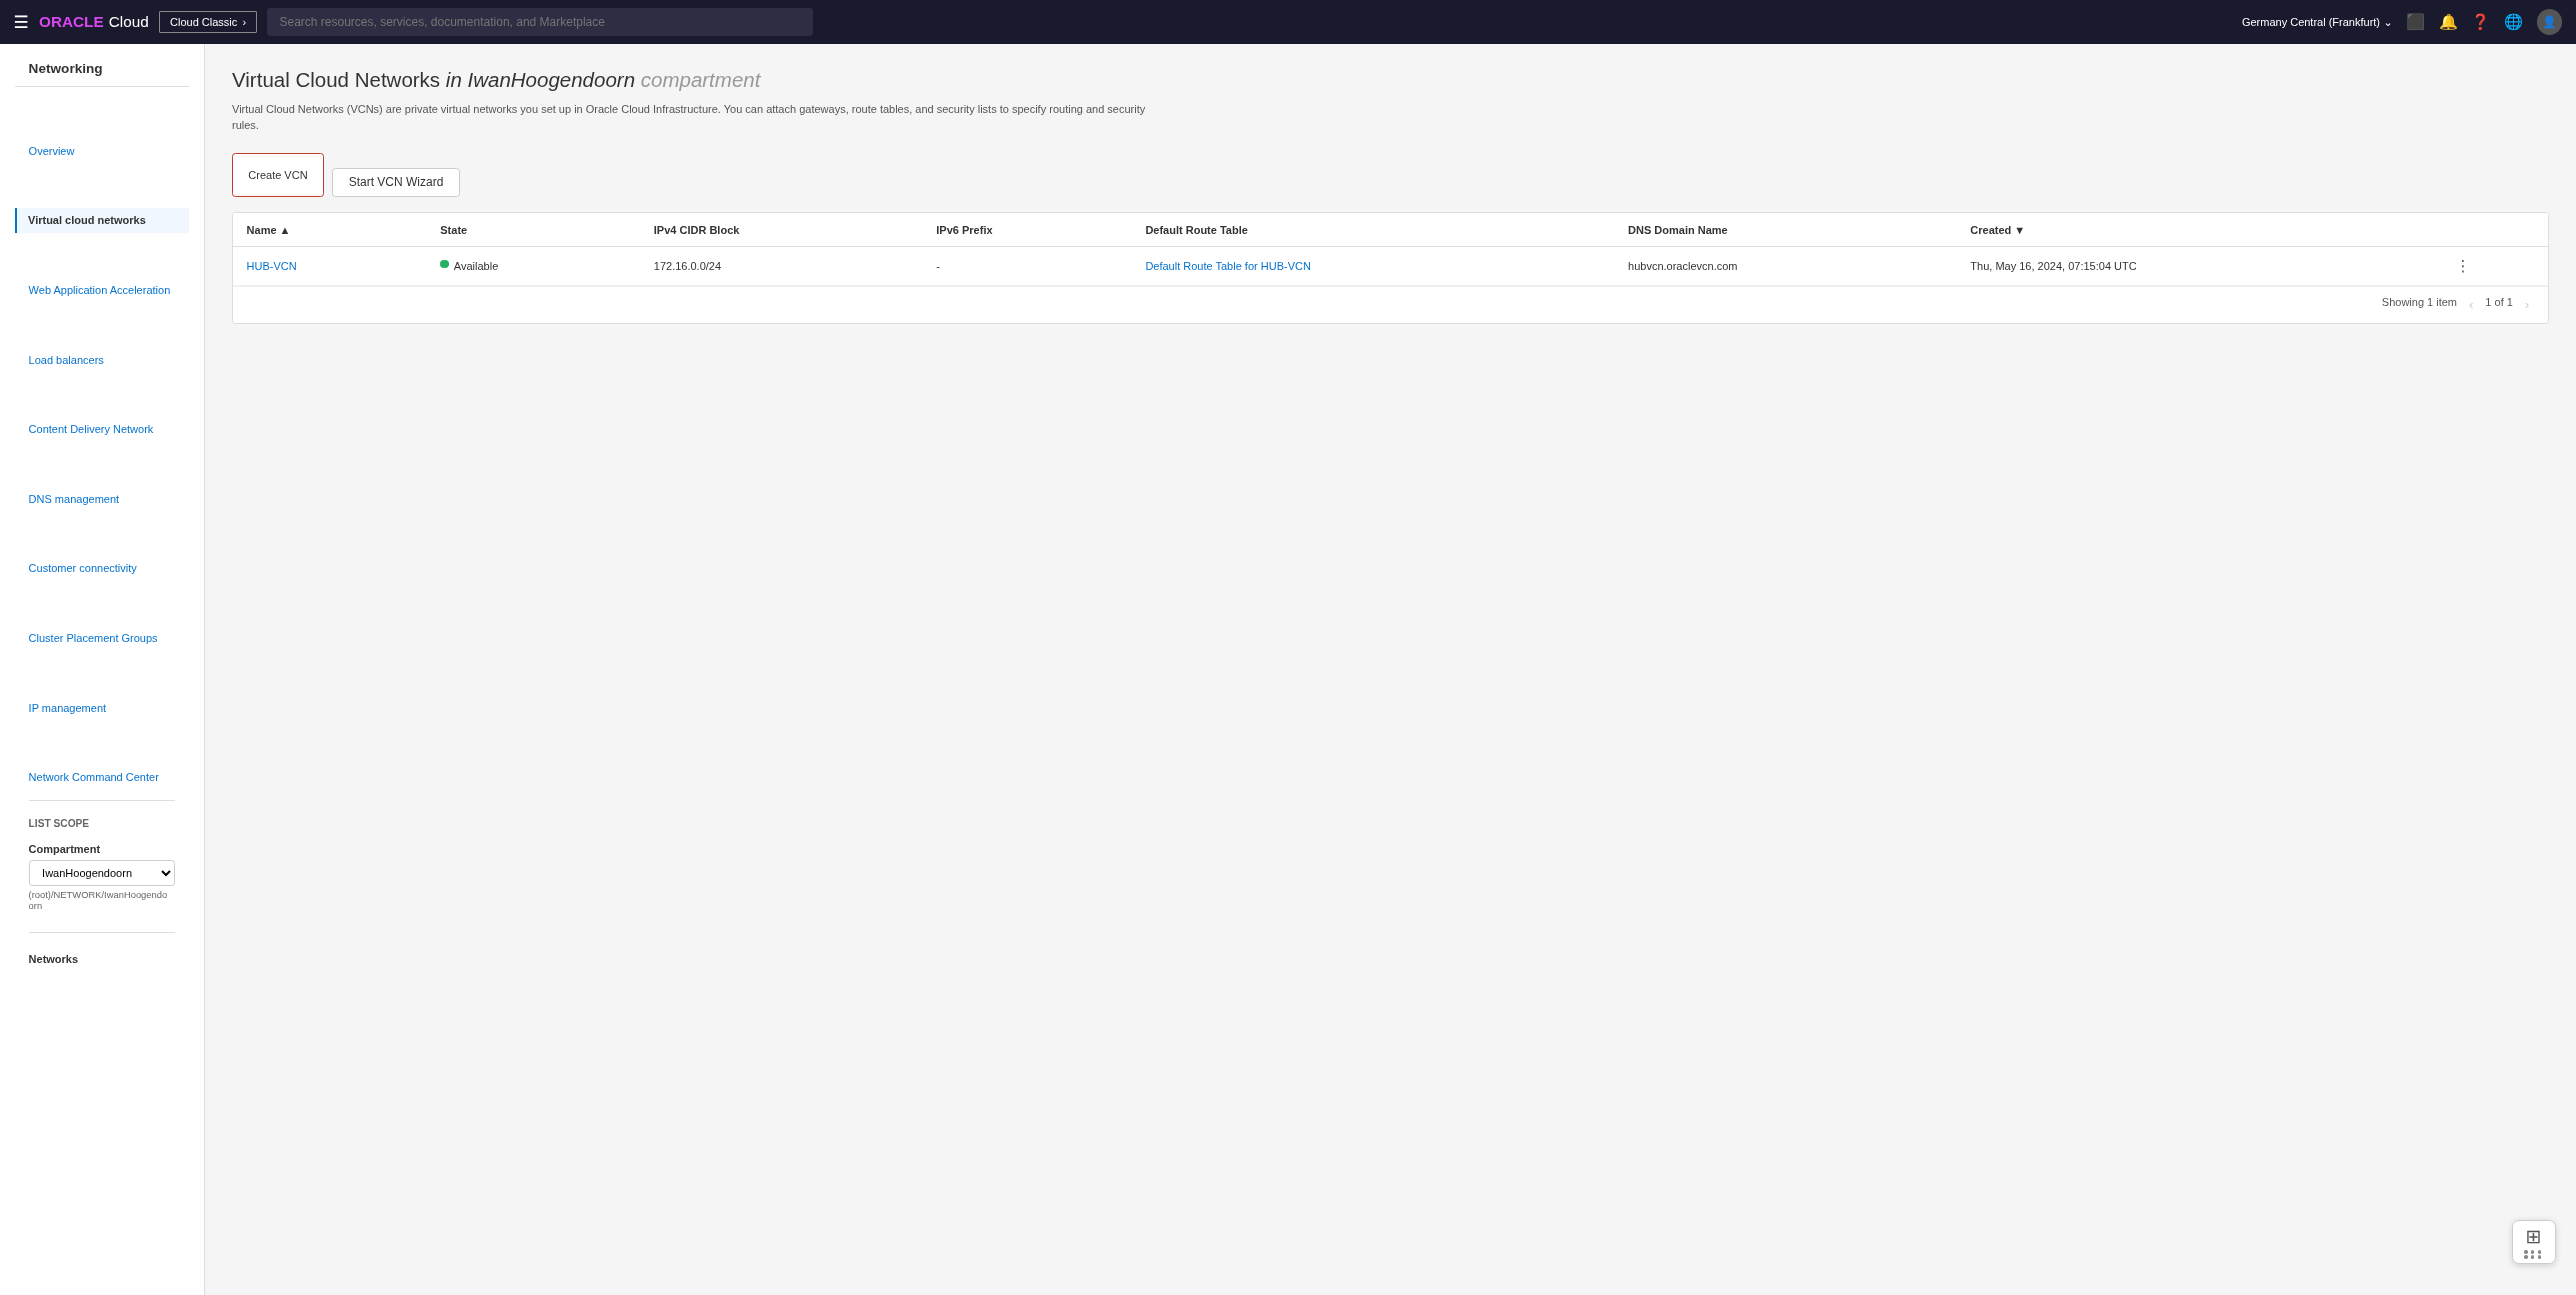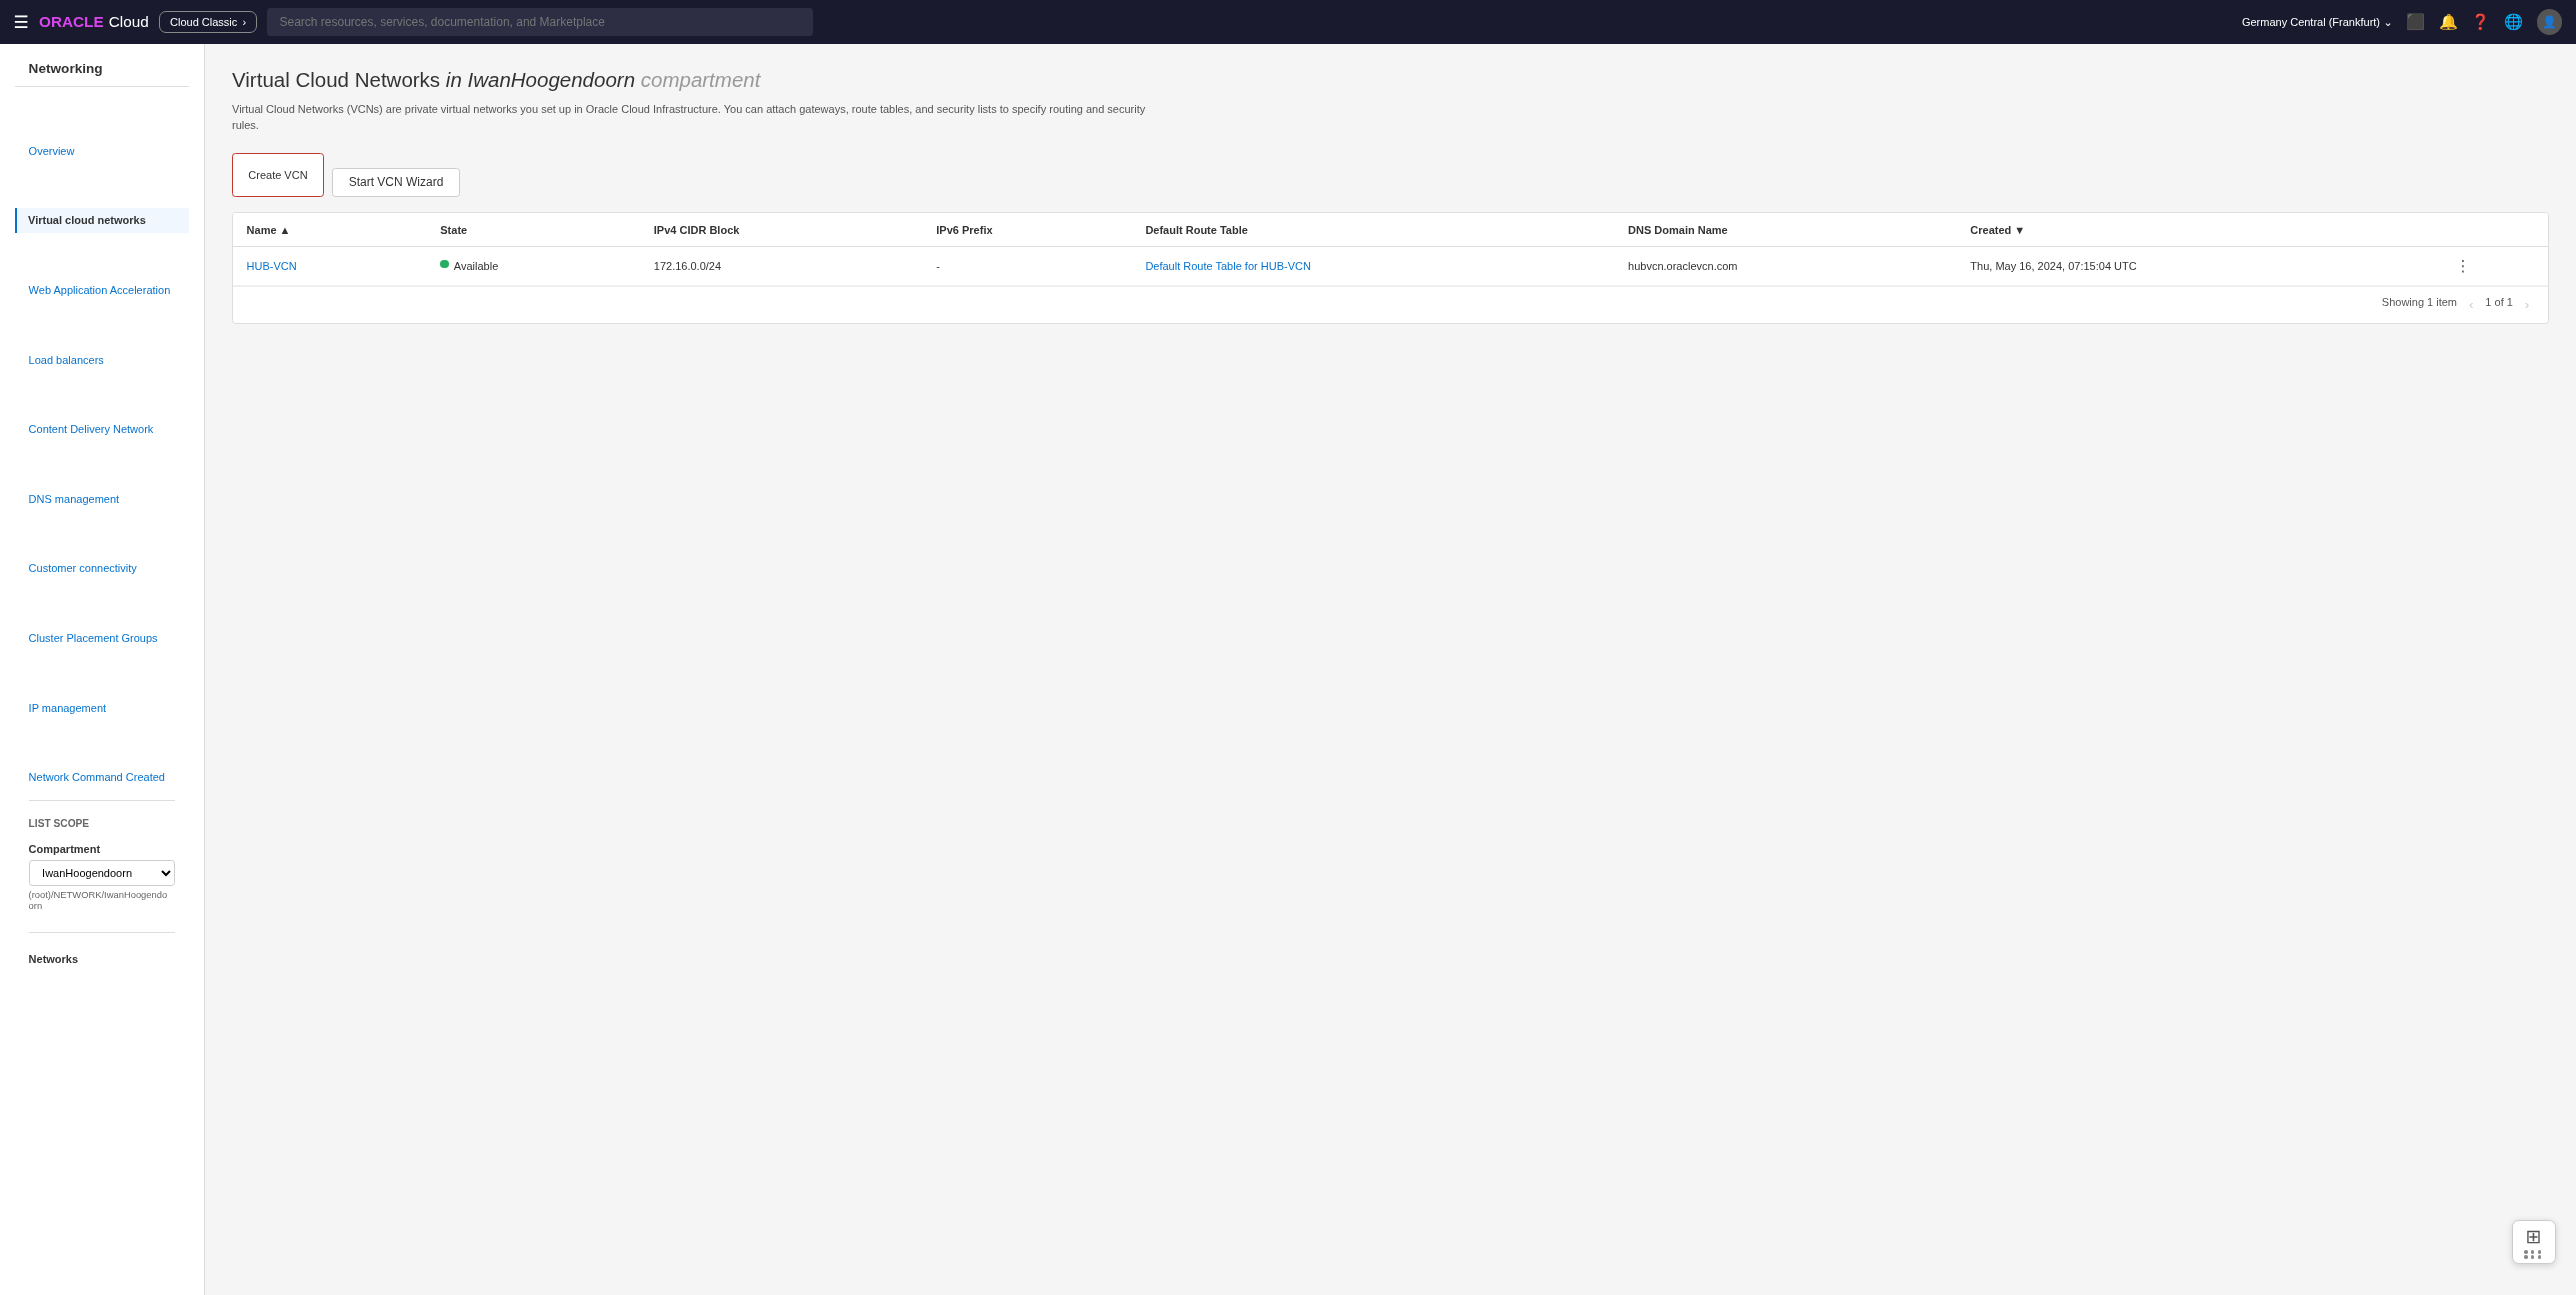--- a/index.html
+++ b/index.html
@@ -13,21 +13,21 @@
       height: 44px;
       padding: 0 13.6px;
       gap: 10.2px;
     }
     .top-nav .hamburger { color: #fff; font-size: 17px; cursor: pointer; }
     .oracle-logo {
       display: flex; align-items: center; gap: 5.1px; color: #fff; font-size: 15.3px; font-weight: 300; white-space: nowrap;
     }
     .oracle-logo .oracle-text { color: #d946ef; font-weight: 700; font-size: 15.3px; }
     .cloud-classic-btn {
-      border: 0.9px solid #888; background: transparent; color: #fff; padding: 4.3px 10.2px; border-radius: 7px; cursor: pointer; font-size: 11px; display: flex; align-items: center; gap: 5.1px; white-space: nowrap;
+      border: 0.9px solid #888; background: transparent; color: #fff; padding: 4.3px 10.2px; border-radius: 1px; cursor: pointer; font-size: 11px; display: flex; align-items: center; gap: 5.1px; white-space: nowrap;
     }
     .search-bar {
       flex: 1; max-width: 546px; background: #2d2d44; border: none; border-radius: 3.4px; padding: 6.8px 12px; color: #ccc; font-size: 12px; outline: none;
     }
     .nav-right {
       margin-left: auto; display: flex; align-items: center; gap: 13.6px; color: #fff;
     }
     .region-selector { display: flex; align-items: center; gap: 3.4px; cursor: pointer; font-size: 11px; color: #fff; }
     .nav-icon { font-size: 15.3px; cursor: pointer; color: #ccc; }
     .avatar { width: 25.6px; height: 25.6px; border-radius: 50%; background: #555; display: flex; align-items: center; justify-content: center; color: #fff; font-size: 12px; cursor: pointer; }
@@ -138,21 +138,21 @@
 
     <a class="sidebar-item">Overview</a>
     <a class="sidebar-item active">Virtual cloud networks</a>
     <a class="sidebar-item">Web Application Acceleration</a>
     <a class="sidebar-item">Load balancers</a>
     <a class="sidebar-item">Content Delivery Network</a>
     <a class="sidebar-item">DNS management</a>
     <a class="sidebar-item">Customer connectivity</a>
     <a class="sidebar-item">Cluster Placement Groups</a>
     <a class="sidebar-item">IP management</a>
-    <a class="sidebar-item">Network Command Created</a>
+    <a class="sidebar-item">Network Command Center</a>
 
     <hr class="sidebar-divider">
 
     <div class="sidebar-section-title">List scope</div>
 
     <div class="compartment-section">
       <div class="compartment-label">Compartment</div>
       <select class="compartment-select">
         <option>IwanHoogendoorn</option>
       </select>

